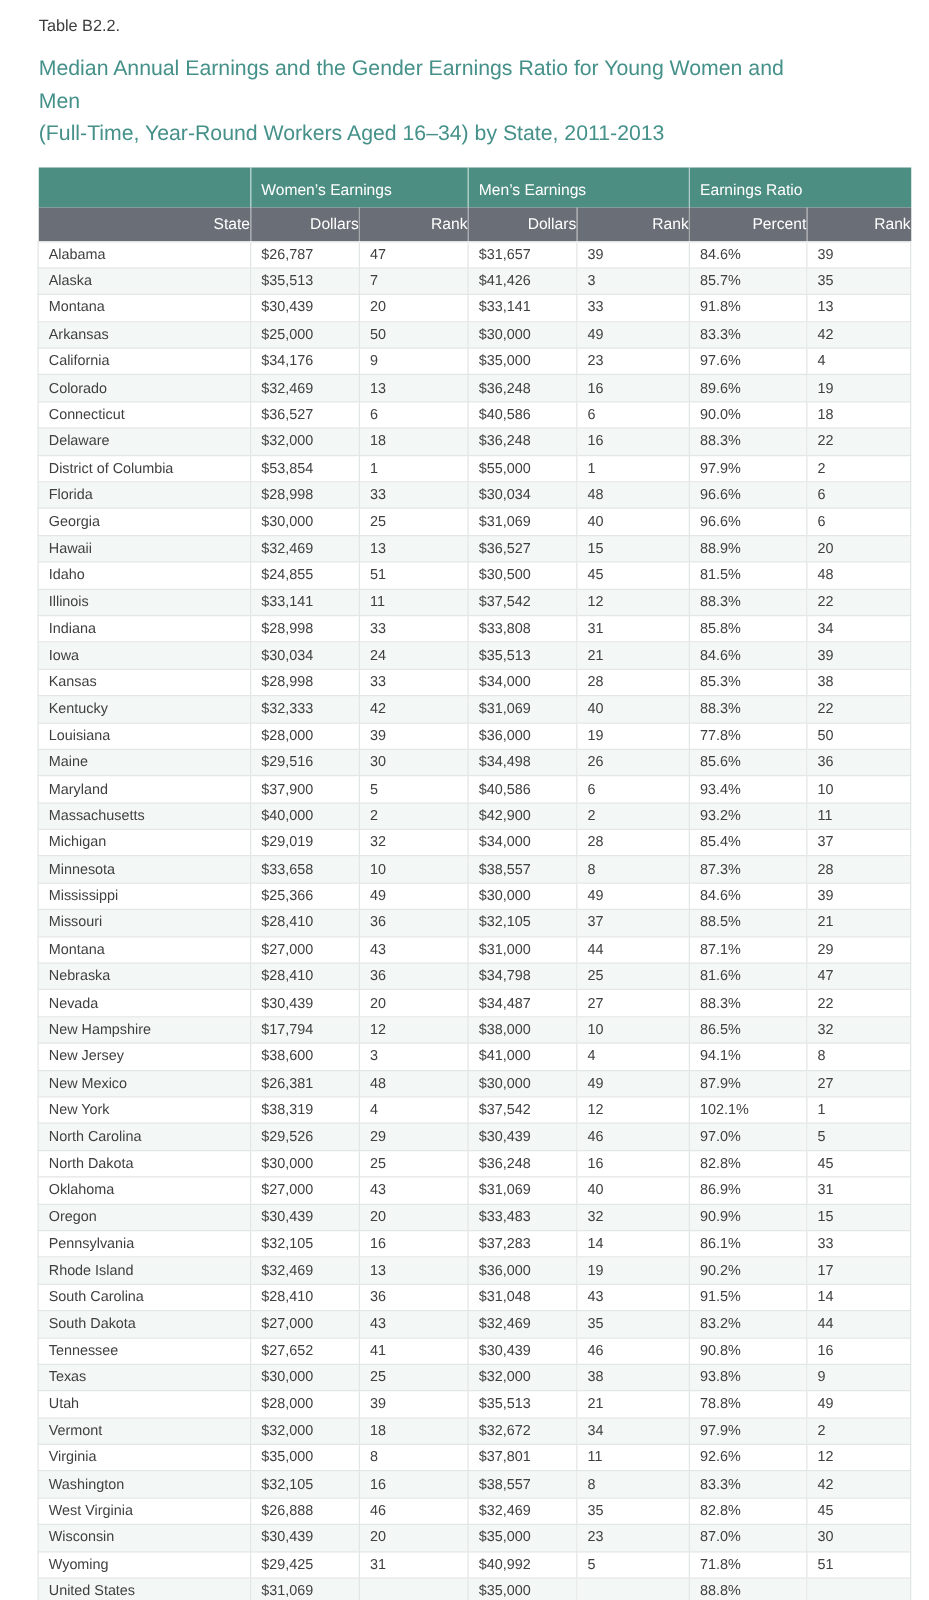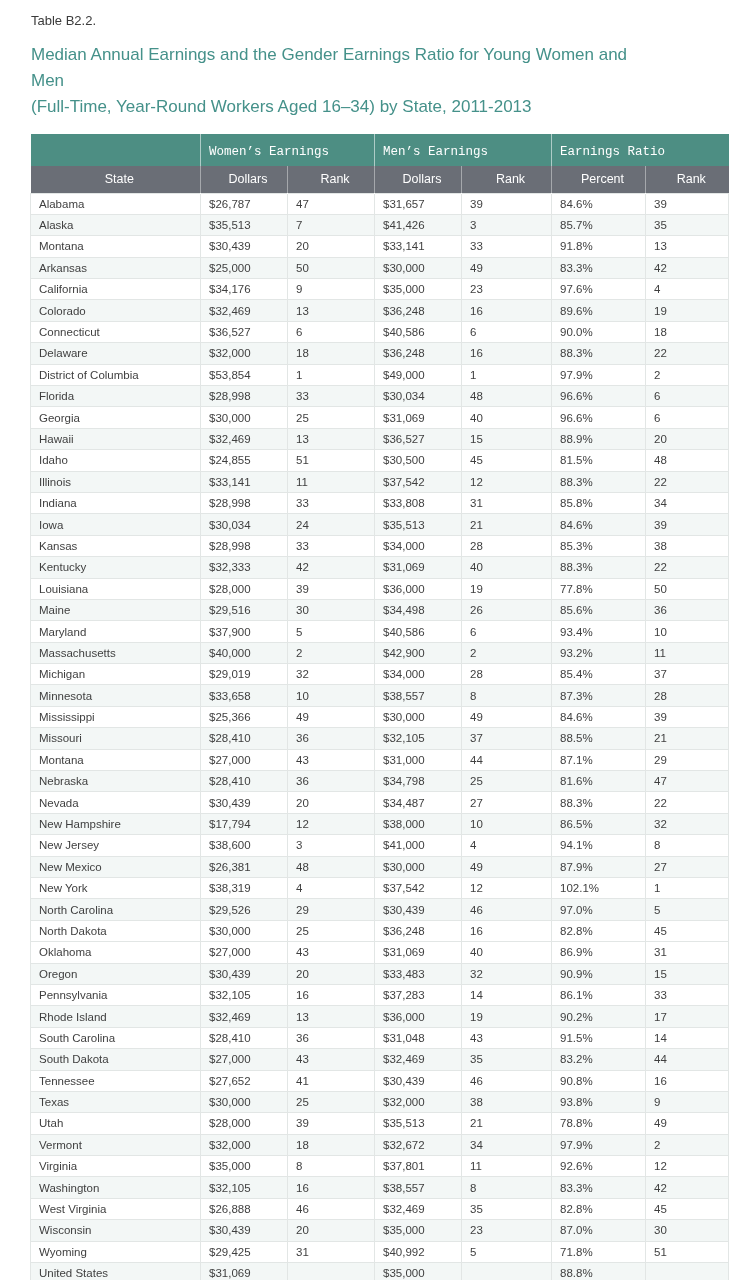--- a/index.html
+++ b/index.html
@@ -41,29 +41,28 @@
     font-weight: 400;
     font-size: 12.5px;
     text-align: left;
     vertical-align: bottom;
     box-sizing: border-box;
     height: 32px;
     padding: 0 0 7px 8px;
   }
   tr.group-row th.sep {
     border-left: 1px solid rgba(255,255,255,0.55);
-    font-family: Liberation Mono, monospace;
   }
   
   tr.cols-row th {
     background: #6a6e76;
     color: #ffffff;
     font-weight: 400;
     font-size: 12.5px;
-    text-align: center;
+    text-align: right;
     vertical-align: middle;
     box-sizing: border-box;
     height: 27px;
     padding: 0 0 0 8px;
   }
   tr.cols-row th + th {
     border-left: 1px solid rgba(255,255,255,0.4);
   }
   
   tbody td {
@@ -188,21 +187,21 @@
           <td>18</td>
           <td>$36,248</td>
           <td>16</td>
           <td>88.3%</td>
           <td>22</td>
         </tr>
         <tr>
           <td>District of Columbia</td>
           <td>$53,854</td>
           <td>1</td>
-          <td>$49,000</td>
+          <td>$55,000</td>
           <td>1</td>
           <td>97.9%</td>
           <td>2</td>
         </tr>
         <tr class="alt">
           <td>Florida</td>
           <td>$28,998</td>
           <td>33</td>
           <td>$30,034</td>
           <td>48</td>

